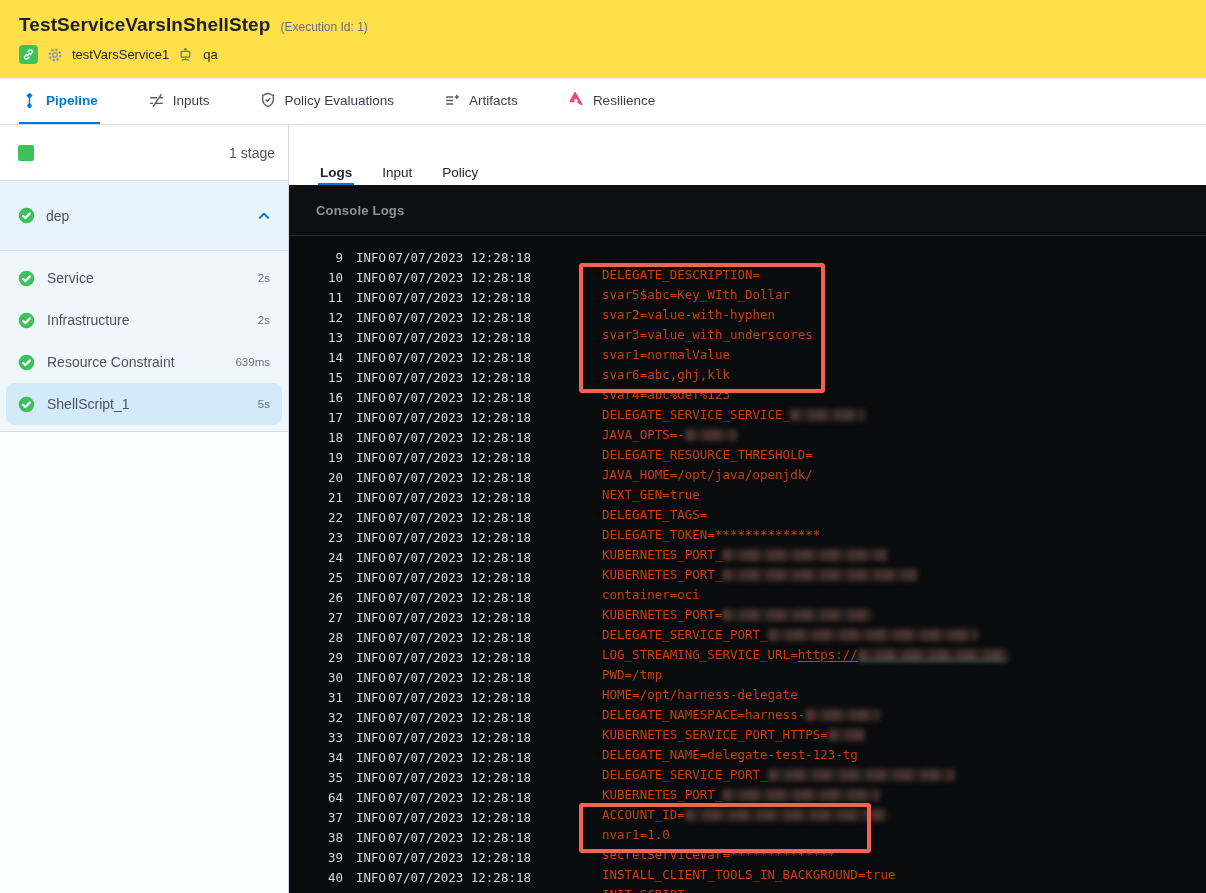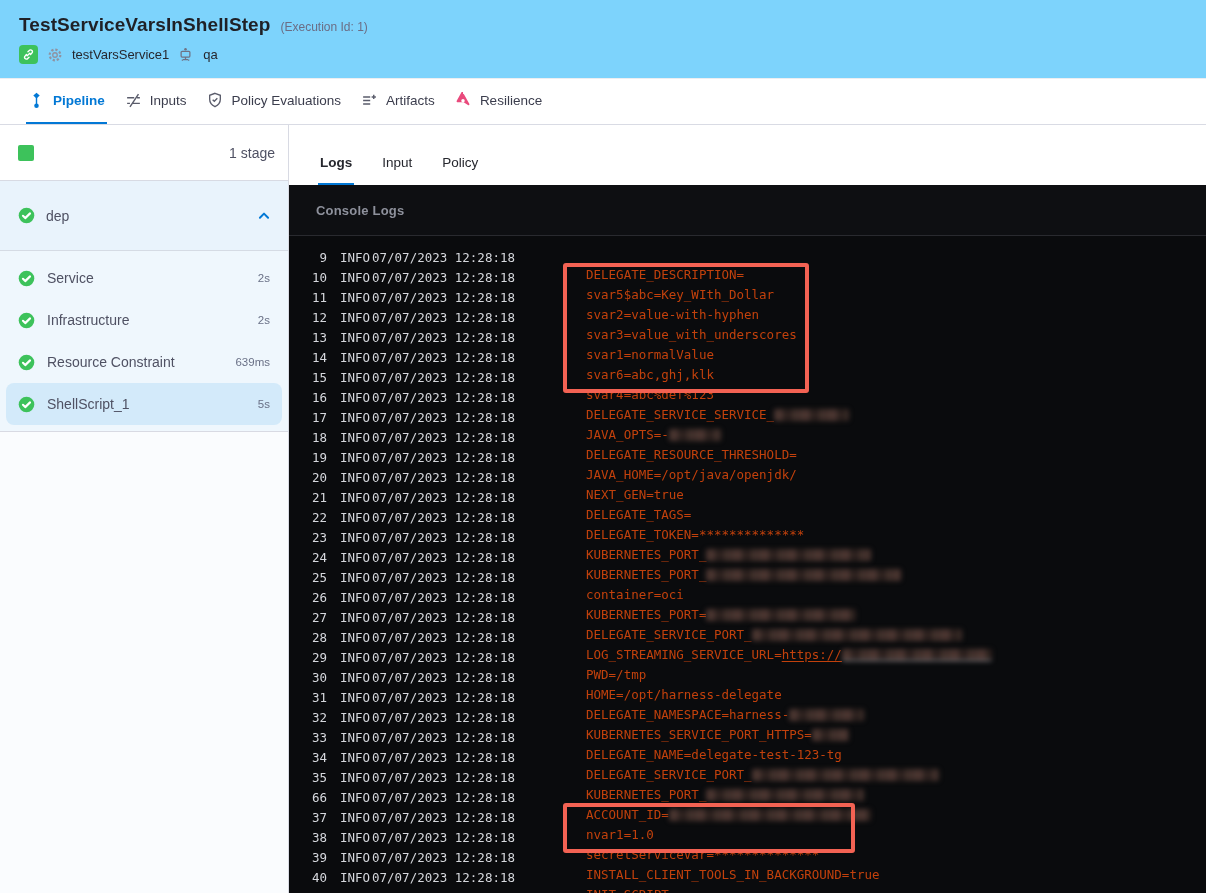--- a/index.html
+++ b/index.html
@@ -1,31 +1,31 @@
 <!DOCTYPE html>
 <html><head>
 <meta charset="utf-8">
 <style>
   * { margin:0; padding:0; box-sizing:border-box; }
   html,body { background:#ffffff; }
   body { font-family:"Liberation Sans", sans-serif; width:1206px; height:893px; overflow:hidden; }
   .app { width:1206px; height:893px; display:flex; flex-direction:column; background:#fff; }
 
   
-  .pghead { height:78px; padding:14px 0 0 19px; background:#7dd3fc; }
+  .pghead { height:78px; padding:14px 0 0 19px; background:#fde047; }
   .title-row { display:flex; align-items:baseline; gap:10px; }
   .title-row h1 { font-size:19px; font-weight:bold; color:#1f2026; letter-spacing:.1px; }
   .exec-id { font-size:12px; color:#6b6d85; }
   .meta-row { display:flex; align-items:center; margin-top:9px; gap:9px; font-size:13px; color:#26272e; }
   .svcbadge { width:19px; height:19px; border-radius:4px; background:#3dc25b; display:inline-flex; align-items:center; justify-content:center; }
   .icon16 { width:16px; height:16px; display:inline-block; }
   .meta-row .name { font-weight:400; }
 
   
-  .tabbar { height:47px; border-top:1px solid #eceef2; border-bottom:1px solid #d9dbe4; display:flex; align-items:stretch; padding-left:26px; gap:16px; background:#fff;text-align:center; }
+  .tabbar { height:47px; border-top:1px solid #eceef2; border-bottom:1px solid #d9dbe4; display:flex; align-items:stretch; padding-left:19px; gap:46px; background:#fff;text-align:center; }
   .ntab { display:flex; align-items:center; gap:8px; font-size:13.5px; color:#3b3d4d; cursor:pointer; padding:0 2px; border-bottom:2.5px solid transparent; }
   .ntab .nicon { width:17px; height:17px; display:inline-flex; }
   .ntab.active { color:#0278d5; font-weight:bold; border-bottom-color:#0278d5; }
 
   
   .bodywrap { flex:1; display:flex; min-height:0; }
 
   
   .sidebar { width:289px; border-right:1px solid #d8dae3; display:flex; flex-direction:column; background:#fff;text-align:center; }
   .stage-head { height:56px; display:flex; align-items:center; padding:0 13px 0 18px; border-bottom:1px solid #d8dae3; background:#fff; }
@@ -38,26 +38,26 @@
   .step { height:42px; display:flex; align-items:center; padding:0 12px; border-radius:8px; cursor:pointer; }
   .step.sel { background:#d3eafa; }
   .step .slabel { margin-left:12px; font-size:14px; color:#4f5163; }
   .step .sdur { margin-left:auto; font-size:11.5px; color:#697086; }
   .sidebar-rest { flex:1; background:#fafcfe; }
   .chkicon { width:17px; height:17px; display:inline-flex; flex:0 0 17px; }
 
   
   .logmain { flex:1; display:flex; flex-direction:column; min-width:0; background:#fff; }
   .logtabs { height:60px; display:flex; align-items:flex-end; padding-left:29px; gap:26px; background:#fff; }
-  .ltab { font-size:13.5px; color:#26272e; padding:0 2px 13px 2px; border-bottom:2.5px solid transparent; cursor:pointer; }
+  .ltab { font-size:13.5px; color:#26272e; padding:0 2px 3px 2px; border-bottom:2.5px solid transparent; cursor:pointer; }
   .ltab.active { font-weight:bold; border-bottom-color:#0278d5; }
   .console { flex:1; display:flex; flex-direction:column; background:#0a0b0d; min-height:0; }
   .console-head { height:51px; flex:0 0 51px; background:#0e0f12; border-bottom:1px solid #292a2f; display:flex; align-items:center; padding-left:27px; }
   .console-head span { font-size:13px; font-weight:bold; color:#8e919c; letter-spacing:.2px; }
-  .logbody { flex:1; position:relative; padding-top:12px; font-family:"DejaVu Sans Mono", monospace; font-size:12.5px; overflow:hidden; }
+  .logbody { flex:1; position:relative; padding-top:12px; font-family:"DejaVu Sans Mono", monospace; font-size:12.5px; overflow:hidden;margin-left:16px; }
   .logrow { height:20px; line-height:20px; position:relative; white-space:pre; }
   .ln  { display:inline-block; width:38px; text-align:right; color:#d6d8dd; }
   .lvl { display:inline-block; margin-left:13px; width:30px; color:#d6d8dd; }
   .ltime { display:inline-block; margin-left:2px; color:#d6d8dd; }
   .lmsg { position:absolute; left:288px; top:17px; color:#c2410c;padding-left:9px; }
   .lnk { text-decoration:underline; text-underline-offset:2px; }
   .redact { display:inline-block; height:12px; margin-bottom:-2px; border-radius:2px;
             background:repeating-linear-gradient(90deg,#4a3530 0 9px,#2c211e 9px 18px,#41302b 18px 27px);
             filter:blur(2.5px); }
   .redact.ul { border-bottom:1.5px solid #b9bdc6; }
@@ -242,21 +242,21 @@
             <div class="logrow"><span class="ln">26</span><span class="lvl">INFO</span><span class="ltime">07/07/2023 12:28:18</span><span class="lmsg">KUBERNETES_PORT=<span class="redact" style="width:150px"></span></span></div>
             <div class="logrow"><span class="ln">27</span><span class="lvl">INFO</span><span class="ltime">07/07/2023 12:28:18</span><span class="lmsg">DELEGATE_SERVICE_PORT_<span class="redact" style="width:210px"></span></span></div>
             <div class="logrow"><span class="ln">28</span><span class="lvl">INFO</span><span class="ltime">07/07/2023 12:28:18</span><span class="lmsg">LOG_STREAMING_SERVICE_URL=<span class="lnk">https://</span><span class="redact ul" style="width:150px"></span></span></div>
             <div class="logrow"><span class="ln">29</span><span class="lvl">INFO</span><span class="ltime">07/07/2023 12:28:18</span><span class="lmsg">PWD=/tmp</span></div>
             <div class="logrow"><span class="ln">30</span><span class="lvl">INFO</span><span class="ltime">07/07/2023 12:28:18</span><span class="lmsg">HOME=/opt/harness-delegate</span></div>
             <div class="logrow"><span class="ln">31</span><span class="lvl">INFO</span><span class="ltime">07/07/2023 12:28:18</span><span class="lmsg">DELEGATE_NAMESPACE=harness-<span class="redact" style="width:75px"></span></span></div>
             <div class="logrow"><span class="ln">32</span><span class="lvl">INFO</span><span class="ltime">07/07/2023 12:28:18</span><span class="lmsg">KUBERNETES_SERVICE_PORT_HTTPS=<span class="redact" style="width:37.5px"></span></span></div>
             <div class="logrow"><span class="ln">33</span><span class="lvl">INFO</span><span class="ltime">07/07/2023 12:28:18</span><span class="lmsg">DELEGATE_NAME=delegate-test-123-tg</span></div>
             <div class="logrow"><span class="ln">34</span><span class="lvl">INFO</span><span class="ltime">07/07/2023 12:28:18</span><span class="lmsg">DELEGATE_SERVICE_PORT_<span class="redact" style="width:187.5px"></span></span></div>
             <div class="logrow"><span class="ln">35</span><span class="lvl">INFO</span><span class="ltime">07/07/2023 12:28:18</span><span class="lmsg">KUBERNETES_PORT_<span class="redact" style="width:157.5px"></span></span></div>
-            <div class="logrow"><span class="ln">66</span><span class="lvl">INFO</span><span class="ltime">07/07/2023 12:28:18</span><span class="lmsg">ACCOUNT_ID=<span class="redact" style="width:202.5px"></span></span></div>
+            <div class="logrow"><span class="ln">64</span><span class="lvl">INFO</span><span class="ltime">07/07/2023 12:28:18</span><span class="lmsg">ACCOUNT_ID=<span class="redact" style="width:202.5px"></span></span></div>
             <div class="logrow"><span class="ln">37</span><span class="lvl">INFO</span><span class="ltime">07/07/2023 12:28:18</span><span class="lmsg">nvar1=1.0</span></div>
             <div class="logrow"><span class="ln">38</span><span class="lvl">INFO</span><span class="ltime">07/07/2023 12:28:18</span><span class="lmsg">secretServiceVar=**************</span></div>
             <div class="logrow"><span class="ln">39</span><span class="lvl">INFO</span><span class="ltime">07/07/2023 12:28:18</span><span class="lmsg">INSTALL_CLIENT_TOOLS_IN_BACKGROUND=true</span></div>
             <div class="logrow"><span class="ln">40</span><span class="lvl">INFO</span><span class="ltime">07/07/2023 12:28:18</span><span class="lmsg">INIT_SCRIPT=</span></div>
             <div class="hlbox" style="border-color: rgb(243, 98, 83); top: 27px; height: 130px; width: 246px;"></div>
             <div class="hlbox" style="border-color: rgb(243, 98, 83); top: 567px; height: 50px; width: 292px;"></div>
           </div>
       </div>
     </main>
   </div>

